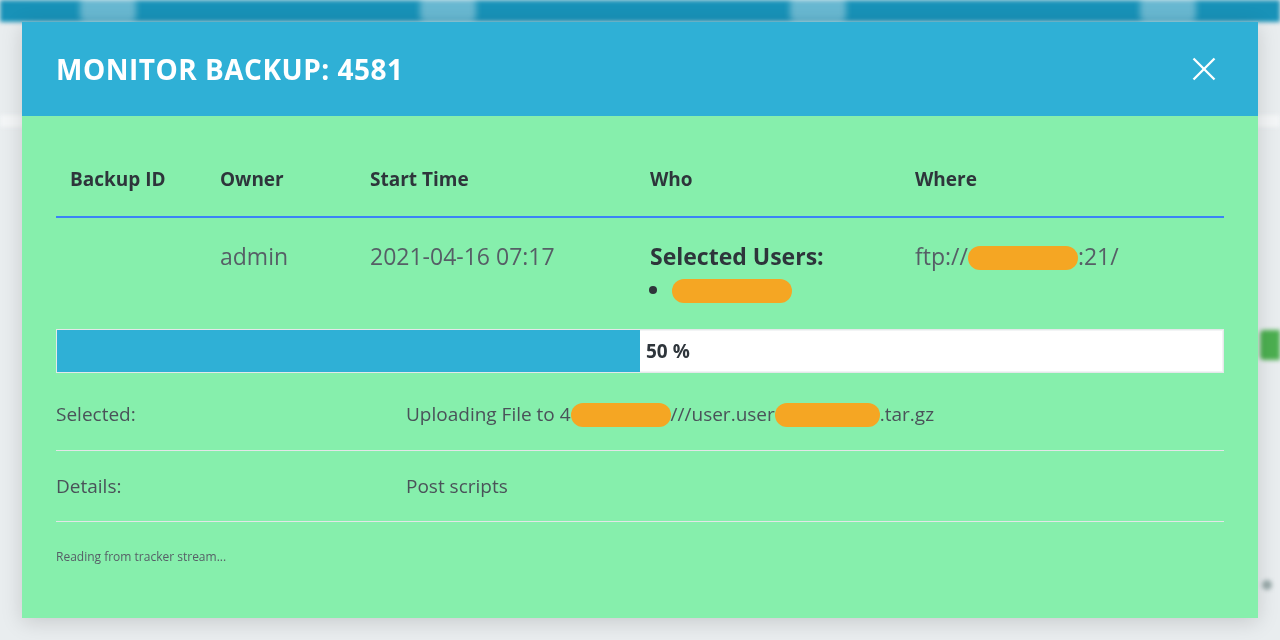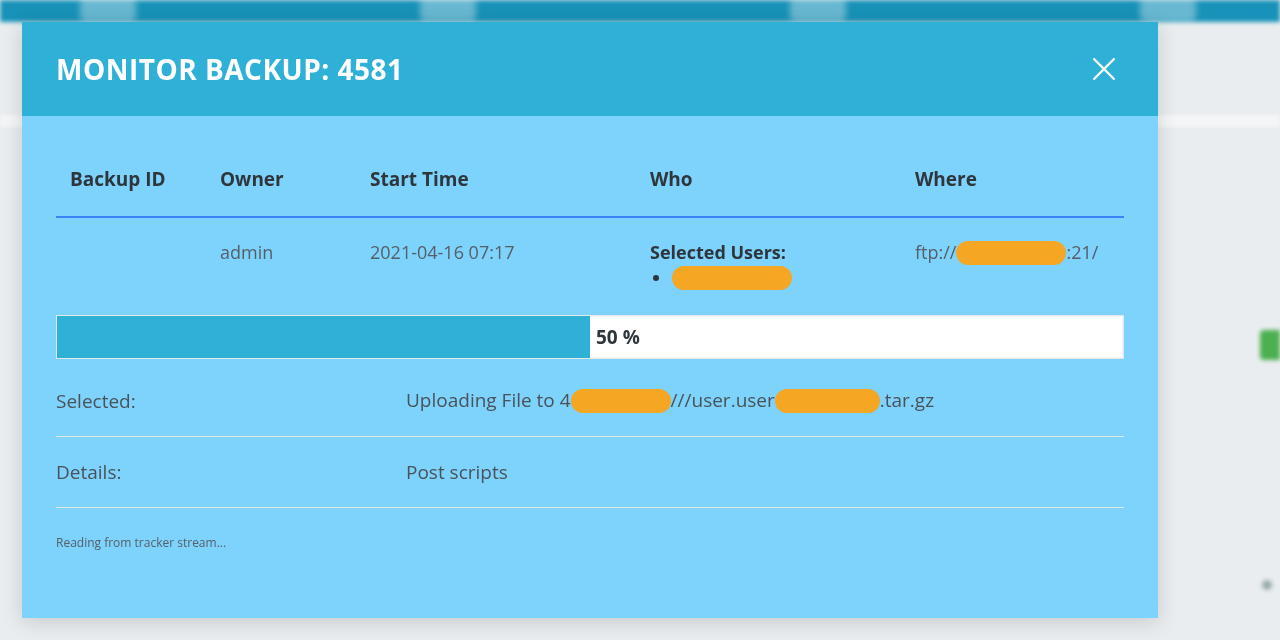--- a/index.html
+++ b/index.html
@@ -26,22 +26,22 @@
   .bg-green {
     position: absolute; right: 0; top: 330px; width: 20px; height: 30px;
     background: #4caf50; filter: blur(2px); border-radius: 4px 0 0 4px;
   }
   .bg-dot {
     position: absolute; right: 8px; top: 580px; width: 10px; height: 10px;
     background: #9aa; border-radius: 50%; filter: blur(2px);
   }
 
   .modal {
-    position: absolute; left: 22px; top: 22px; width: 1136px; height: 596px;
-    background: #7dd3fc; box-shadow: 0 4px 20px rgba(0,0,0,0.15);
+    position: absolute; left: 22px; top: 22px; width: 1236px; height: 596px;
+    background: #86efac; box-shadow: 0 4px 20px rgba(0,0,0,0.15);
     display: flex; flex-direction: column;
   }
   .modal-header {
     height: 94px; background: #2fb0d6;
     display: flex; align-items: center; justify-content: space-between;
     padding: 0 40px 0 34px;
   }
   .modal-title {
     color: #ffffff; font-size: 28px; font-weight: 700; letter-spacing: 0.5px;
   }
@@ -55,21 +55,21 @@
   }
 
   table.info {
     width: 100%; border-collapse: collapse;
   }
   table.info th {
     text-align: left; font-size: 19px; font-weight: 700; color: #2e353b;
     padding: 10px 8px 24px 14px;
   }
   table.info td {
-    padding: 22px 8px 22px 14px; font-size: 18px; color: #565e66; vertical-align: top;
+    padding: 22px 8px 22px 14px; font-size: 23px; color: #565e66; vertical-align: top;
   }
   .col-id    { width: 150px; }
   .col-owner { width: 150px; }
   .col-start { width: 280px; }
   .col-who   { width: 265px; }
   .col-where { }
 
   tr.sep td, tr.sep th { border-bottom: 2px solid #3b82f6; }
 
   .who-label { font-weight: 700; color: #2e353b; margin-bottom: 1px; }

